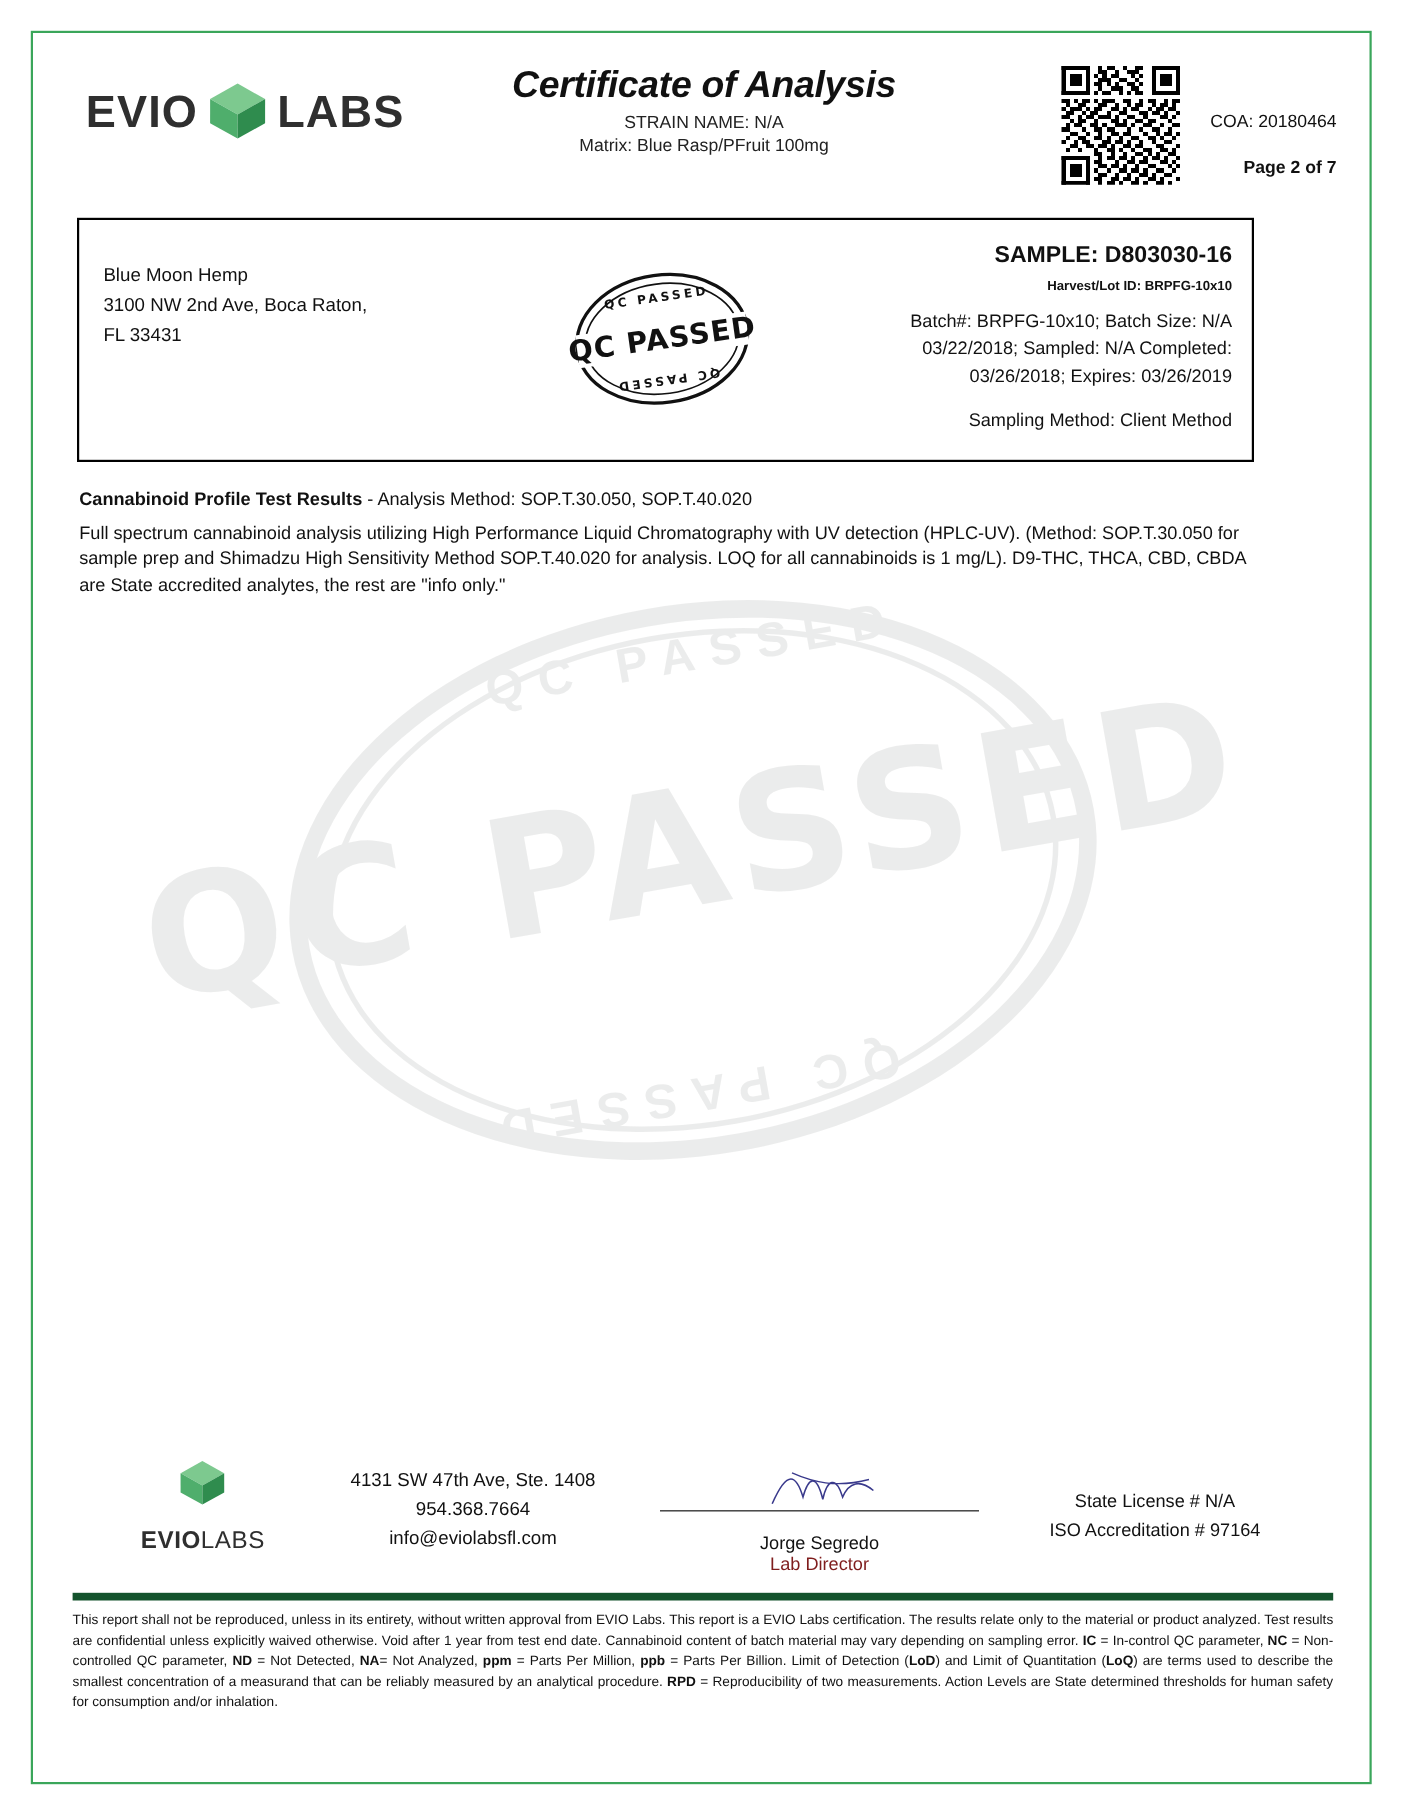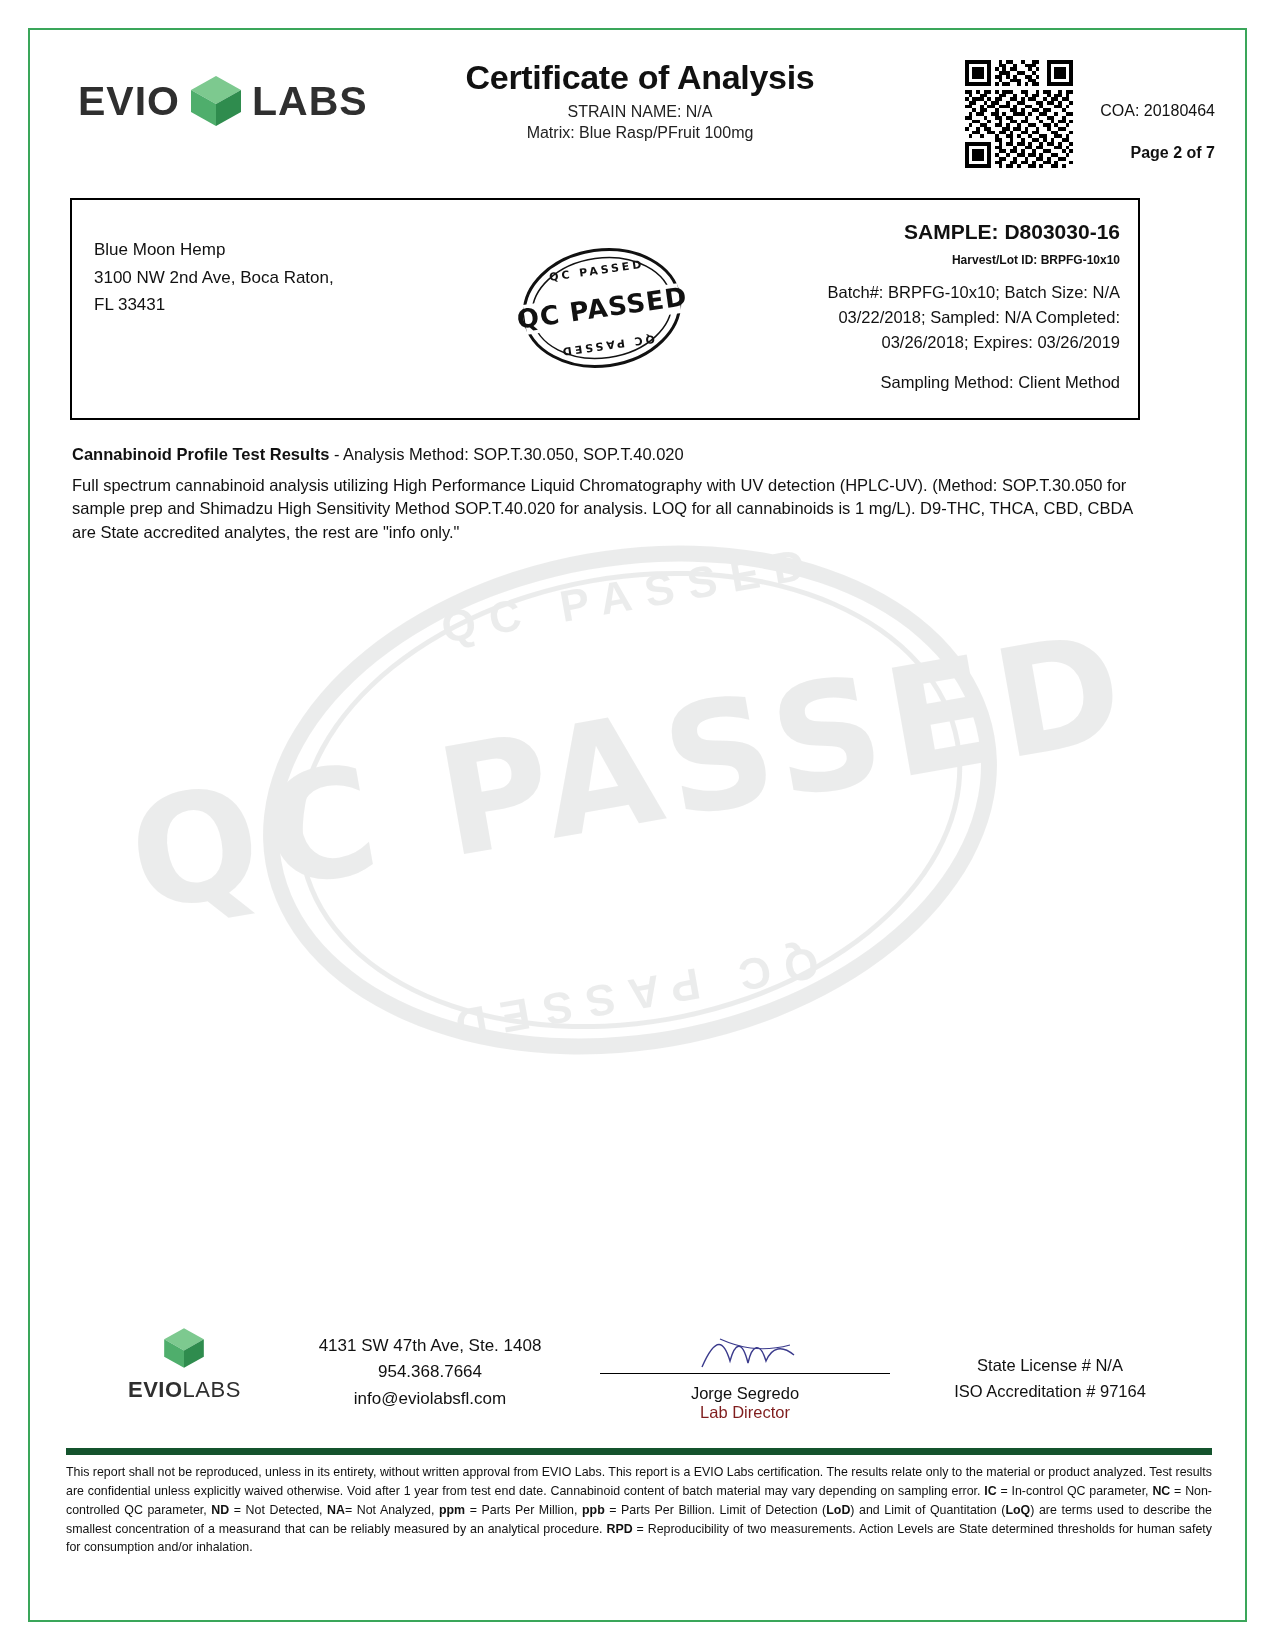--- a/index.html
+++ b/index.html
@@ -52,20 +52,21 @@
   .title-block {
     position: absolute;
     left: 300px; top: 8px;
     width: 560px;
     text-align: center;
   }
   .doc-title {
     font-size: 34px; font-weight: bold;
     color: #111;
     letter-spacing: -0.3px;
+    font-style: italic;
   }
   .strain-line, .matrix-line {
     font-size: 16px;
     margin-top: 6px;
     color: #222;
   }
   .matrix-line { margin-top: 3px; }
   .qr-block {
     position: absolute;
     right: 142px; top: 10px;
@@ -188,21 +189,21 @@
     left: 10px; top: 1255px;
     width: 1140px;
     height: 130px;
   }
   .footer-logo {
     position: absolute;
     left: 58px; top: 20px;
     text-align: center;
   }
   .footer-logo .fmark { width: 46px; height: 46px; margin: 0 auto; position: relative; }
-  .footer-logo .ftext { margin-top: 6px; font-size: 22px; font-weight: bold; color: #2f2f2f; letter-spacing: 0.5px;}
+  .footer-logo .ftext { margin-top: 16px; font-size: 22px; font-weight: bold; color: #2f2f2f; letter-spacing: 0.5px;}
   .footer-logo .ftext .light { font-weight: normal; }
   .footer-addr {
     position: absolute;
     left: 210px; top: 28px;
     width: 300px;
     text-align: center;
     font-size: 17px;
     line-height: 1.55;
     color: #111;
   }
@@ -213,21 +214,21 @@
     text-align: center;
   }
   .sig-scribble {
     height: 42px;
     position: relative;
   }
   .sig-line {
     border-bottom: 1.5px solid #000;
     width: 290px;
   }
-  .sig-name { font-size: 16.5px; margin-top: 10px; color: #111; }
+  .sig-name { font-size: 16.5px; margin-top: 20px; color: #111; }
   .sig-role { font-size: 16.5px; color: #7f1d1d; }
   .license-block {
     position: absolute;
     left: 830px; top: 48px;
     width: 300px;
     text-align: center;
     font-size: 16.5px;
     line-height: 1.55;
     color: #111;
   }

